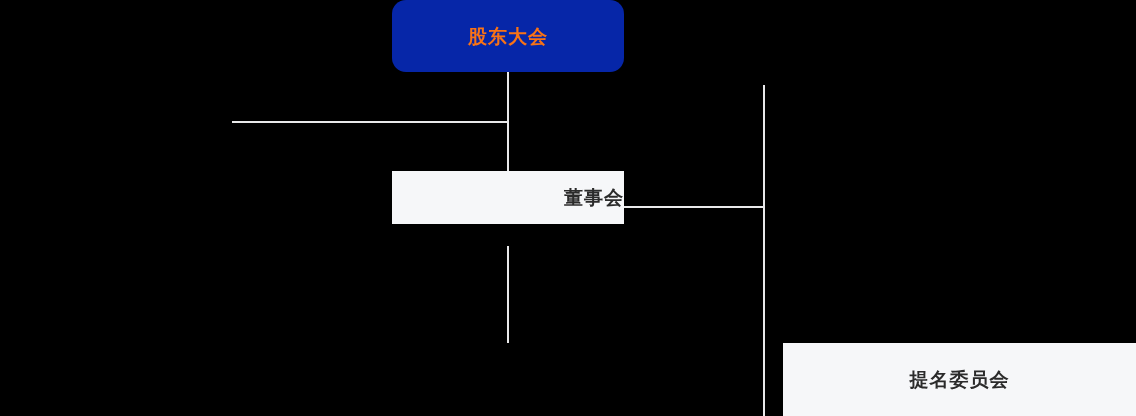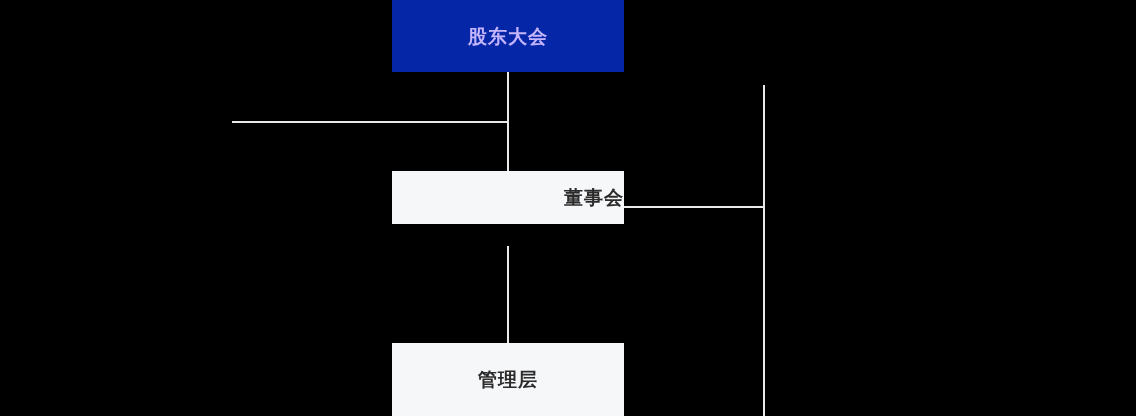--- a/index.html
+++ b/index.html
@@ -26,21 +26,22 @@
     font-size: 19px;
     font-weight: bold;
     letter-spacing: 1px;
     color: #2b2b2b;
     background: #f6f7f9;
     line-height: 1;
     user-select: none;
   }
   .node.root {
     background: #0626a8;
-    color: #c4b5fd;
+    color: #f97316;
+    border-radius: 14px;
   }
   .connector {
     position: absolute;
     background: #e9e9ea;
   }
 </style>
 </head>
 <body>
 
 <div id="org-chart">
@@ -57,21 +58,21 @@
 
   <div class="node root" style="left:392px; top:0px; width:232px; height:72px;">
     <span>股东大会</span>
   </div>
 
 
   <div class="node" style="left:392px; top:171px; width:232px; height:53px;justify-content:flex-end;">
     <span>董事会</span>
   </div>
 
-  <div class="node" style="left:392px; top:343px; width:232px; height:73px;">
-    <span>管理层</span>
-  </div>
 
 
 
 
+  <div class="node" style="left:783px; top:343px; width:353px; height:73px;">
+    <span>提名委员会</span>
+  </div>
 
 </div>
 
 </body></html>

